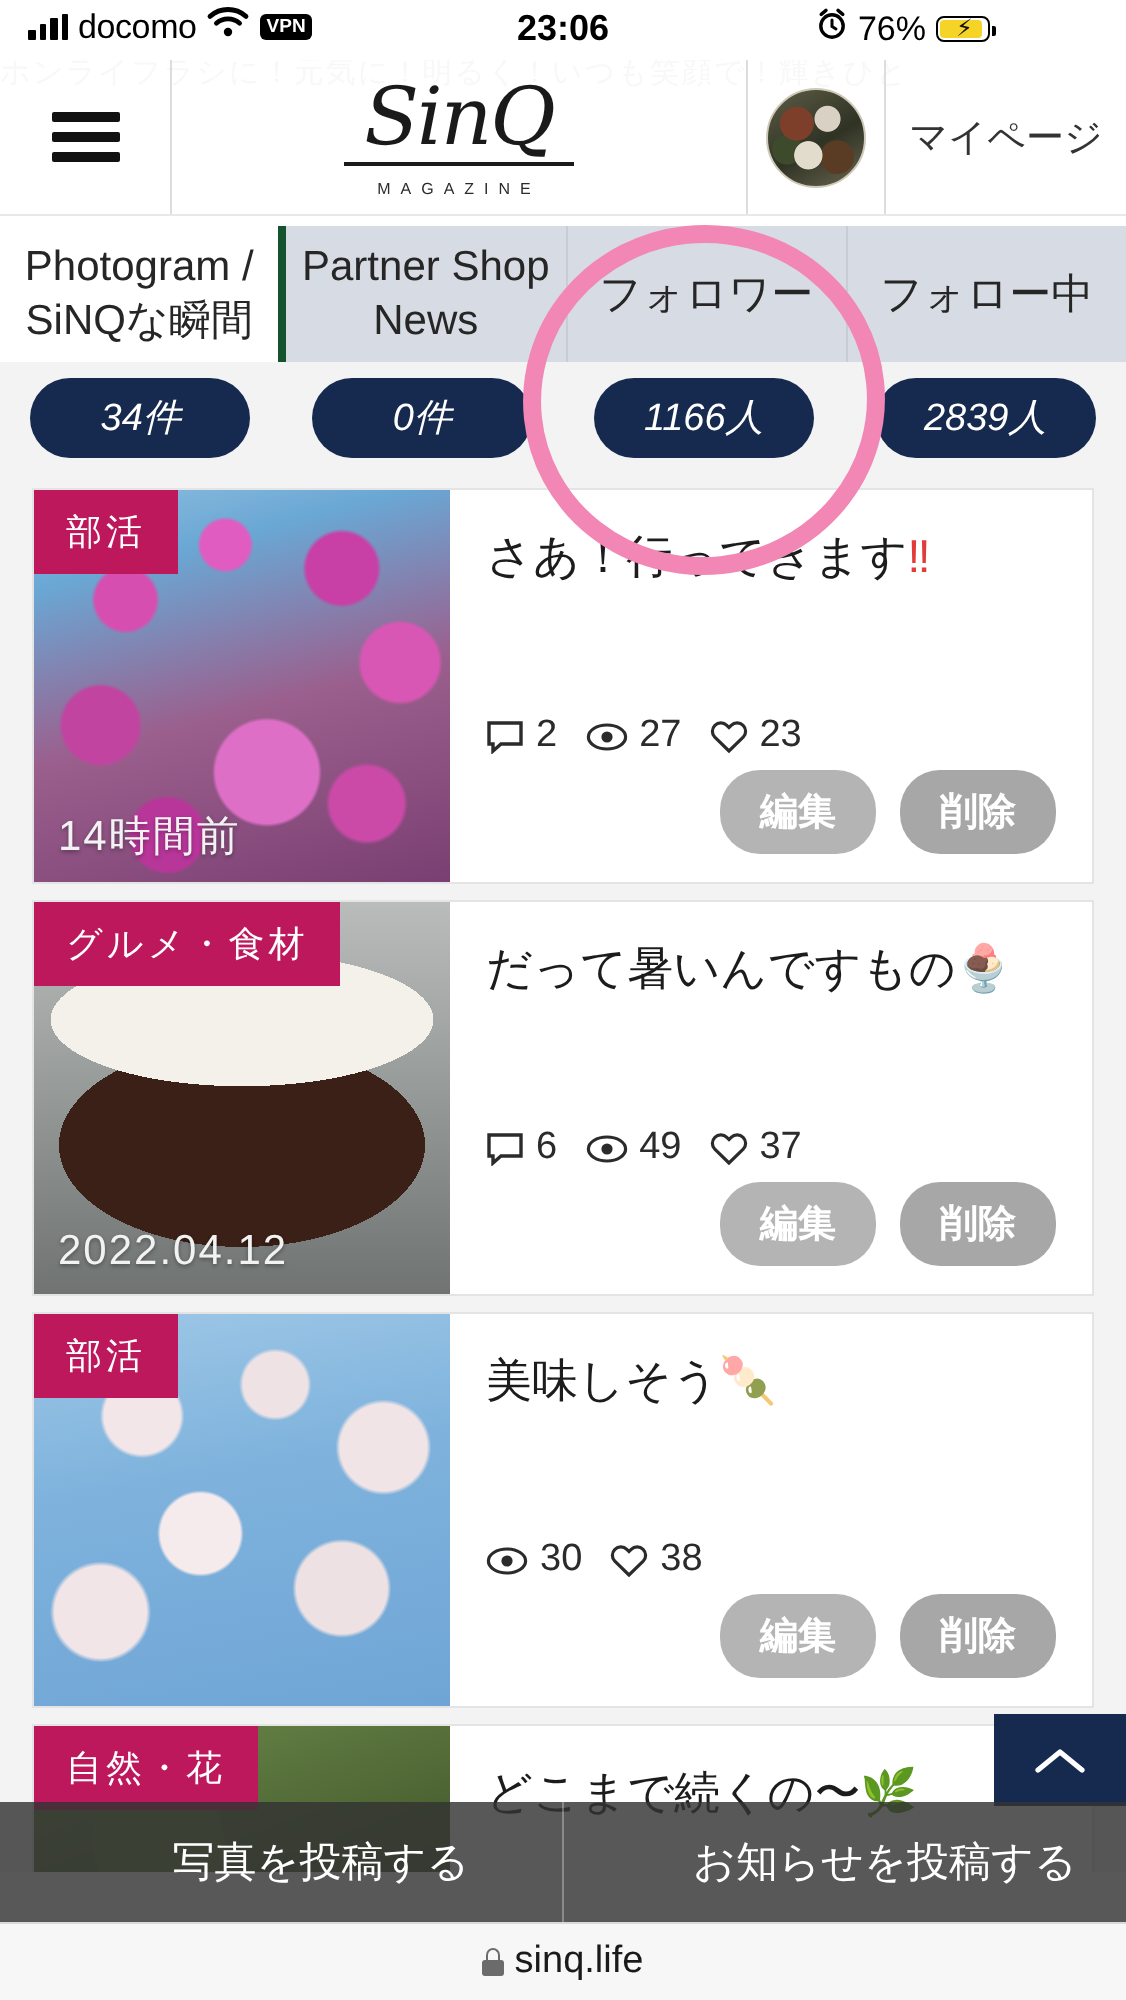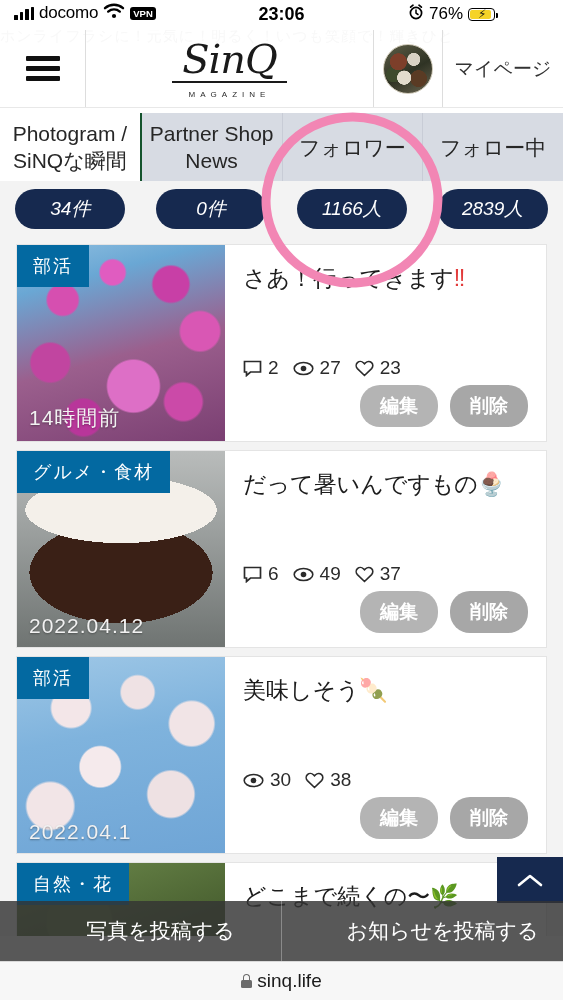--- a/index.html
+++ b/index.html
@@ -76,21 +76,21 @@
     border: 1px solid #cfc9b8;
   }
   .hmy { width: 120px; font-size: 19px; color: #333; }
 
   
   .tabs { position: absolute; top: 113px; left: 0; width: 563px; height: 68px;
     display: flex; z-index: 10; }
   .tab { flex: 1; display: flex; align-items: center; justify-content: center;
     text-align: center; font-size: 21px; color: #262626; line-height: 27px;
     background: #d7dbe3; border-right: 1px solid #c8ccd6; padding: 0 4px; }
-  .tab.active { background: #ffffff; border-right: 2px solid #14532d; }
+  .tab.active { background: #ffffff; border-right: 4px solid #14532d; }
   .tab:last-child { border-right: none; }
   .tab-lat { font-family: "Liberation Sans", sans-serif; }
 
   .counts { position: absolute; top: 181px; left: 0; width: 563px; height: 55px;
     display: flex; background: #f3f3f3; z-index: 10; align-items: center; }
   .count-cell { flex: 1; display: flex; justify-content: center; font-style: italic; }
   .pill {
     background: #16294f; color: #ffffff; font-size: 19px;
     border-radius: 22px; padding: 7px 0; width: 110px; text-align: center;
   }
@@ -136,21 +136,21 @@
       linear-gradient(170deg, #9ec7e6 0%, #7fb3dd 40%, #6fa5d6 100%);
   }
   .img-nature {
     width: 100%; height: 100%;
     background:
       radial-gradient(circle at 30% 30%, #5f7a3f 0 16%, transparent 17%),
       radial-gradient(circle at 70% 55%, #47602f 0 18%, transparent 19%),
       linear-gradient(160deg, #6d8a4c, #3d5227 60%, #2b3a1c);
   }
   .cat-tag {
-    position: absolute; top: 0; left: 0; background: #0369a1; color: #fff;
+    position: absolute; top: 0; left: 0; background: #be185d; color: #fff;
     font-size: 18px; padding: 9px 16px; letter-spacing: 2px; z-index: 2;
   }
   .date-stamp {
     position: absolute; bottom: 9px; left: 12px; color: #f2f2f2;
     font-size: 21px; letter-spacing: 1px; z-index: 2;
     text-shadow: 0 1px 2px rgba(0,0,0,0.35);
   }
   .card-body { flex: 1; position: relative; padding: 18px 16px 10px 18px; }
   .post-title { font-size: 23px; color: #1c1c1c; line-height: 30px; }
   .emoji { font-size: 23px; }
@@ -285,21 +285,20 @@
           <button class="btn-gray light">編集</button>
           <button class="btn-gray">削除</button>
         </div>
       </div>
     </div>
 
     <div class="card">
       <div class="card-img">
         <div class="img-sakura"></div>
         <div class="cat-tag">部活</div>
-        <div class="date-stamp">2022.04.1</div>
       </div>
       <div class="card-body">
         <div class="post-title"><span>美味しそう</span><span class="emoji">🍡</span></div>
         <div class="stats">
           <span class="stat">
             <span>
               <svg width="21" height="15" viewBox="0 0 21 15">
                   <ellipse cx="10.5" cy="7.5" rx="9.3" ry="6" fill="none" stroke="#2b2b2b" stroke-width="1.6"></ellipse>
                   <circle cx="10.5" cy="7.5" r="2.8" fill="#2b2b2b"></circle>
                 </svg>

